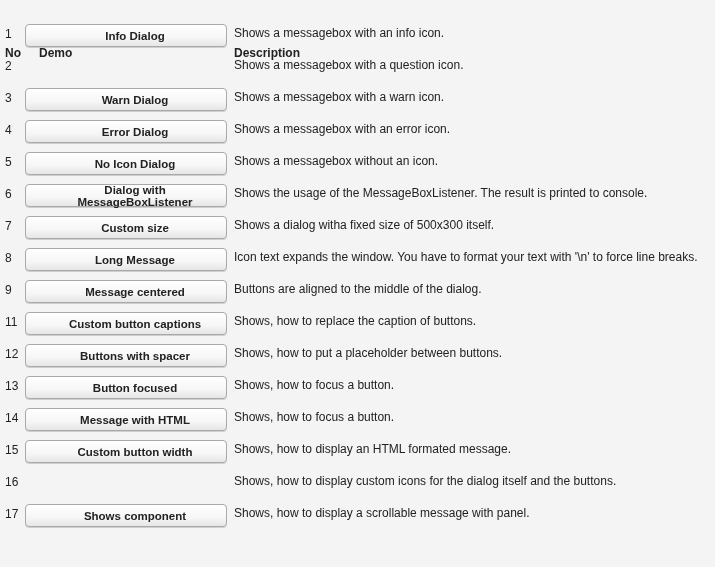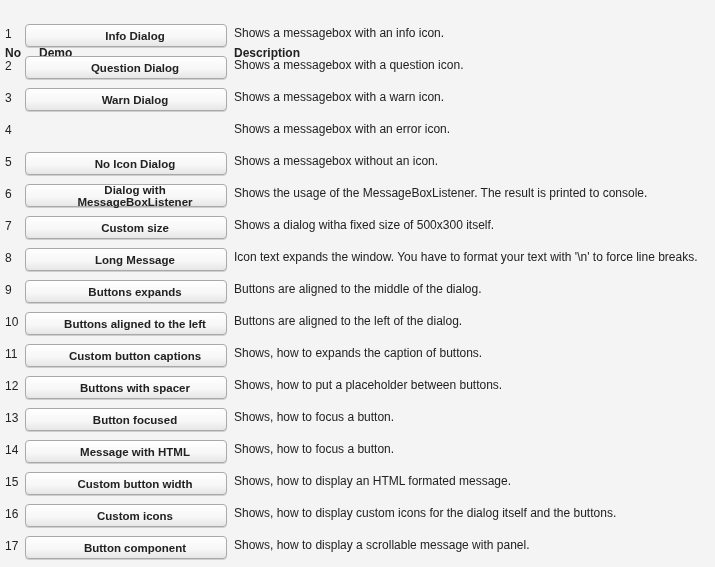--- a/index.html
+++ b/index.html
@@ -38,30 +38,30 @@
 <div class="hdr hdr-desc">Description</div>
 
 <div id="rows">
     <div class="row">
       <span class="no">1</span>
       <button class="btn">Info Dialog</button>
       <span class="desc">Shows a messagebox with an info icon.</span>
     </div>
     <div class="row">
       <span class="no">2</span>
-      <button class="btn">Question Dialog</button>
       <span class="desc">Shows a messagebox with a question icon.</span>
     </div>
     <div class="row">
       <span class="no">3</span>
       <button class="btn">Warn Dialog</button>
       <span class="desc">Shows a messagebox with a warn icon.</span>
     </div>
     <div class="row">
       <span class="no">4</span>
+      <button class="btn">Error Dialog</button>
       <span class="desc">Shows a messagebox with an error icon.</span>
     </div>
     <div class="row">
       <span class="no">5</span>
       <button class="btn">No Icon Dialog</button>
       <span class="desc">Shows a messagebox without an icon.</span>
     </div>
     <div class="row">
       <span class="no">6</span>
       <button class="btn">Dialog with MessageBoxListener</button>
@@ -72,32 +72,27 @@
       <button class="btn">Custom size</button>
       <span class="desc">Shows a dialog witha fixed size of 500x300 itself.</span>
     </div>
     <div class="row">
       <span class="no">8</span>
       <button class="btn">Long Message</button>
       <span class="desc">Icon text expands the window. You have to format your text with '\n' to force line breaks.</span>
     </div>
     <div class="row">
       <span class="no">9</span>
-      <button class="btn">Buttons expands</button>
+      <button class="btn">Message centered</button>
       <span class="desc">Buttons are aligned to the middle of the dialog.</span>
-    </div>
-    <div class="row">
-      <span class="no">10</span>
-      <button class="btn">Buttons aligned to the left</button>
-      <span class="desc">Buttons are aligned to the left of the dialog.</span>
     </div>
     <div class="row">
       <span class="no">11</span>
       <button class="btn">Custom button captions</button>
-      <span class="desc">Shows, how to expands the caption of buttons.</span>
+      <span class="desc">Shows, how to replace the caption of buttons.</span>
     </div>
     <div class="row">
       <span class="no">12</span>
       <button class="btn">Buttons with spacer</button>
       <span class="desc">Shows, how to put a placeholder between buttons.</span>
     </div>
     <div class="row">
       <span class="no">13</span>
       <button class="btn">Button focused</button>
       <span class="desc">Shows, how to focus a button.</span>
@@ -107,21 +102,20 @@
       <button class="btn">Message with HTML</button>
       <span class="desc">Shows, how to focus a button.</span>
     </div>
     <div class="row">
       <span class="no">15</span>
       <button class="btn">Custom button width</button>
       <span class="desc">Shows, how to display an HTML formated message.</span>
     </div>
     <div class="row">
       <span class="no">16</span>
-      <button class="btn">Custom icons</button>
       <span class="desc">Shows, how to display custom icons for the dialog itself and the buttons.</span>
     </div>
     <div class="row">
       <span class="no">17</span>
-      <button class="btn">Button component</button>
+      <button class="btn">Shows component</button>
       <span class="desc">Shows, how to display a scrollable message with panel.</span>
     </div>
   </div>
 
 </body></html>

